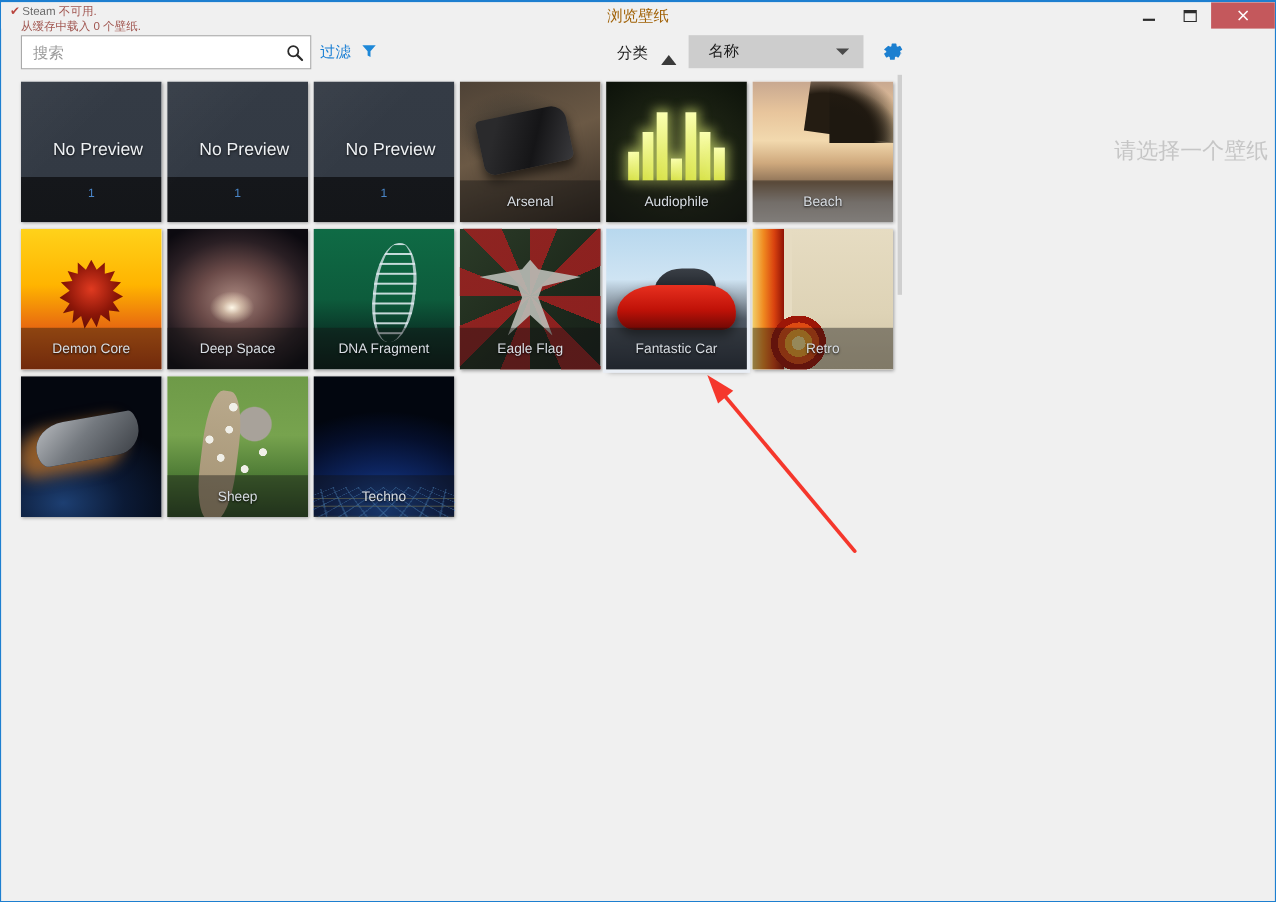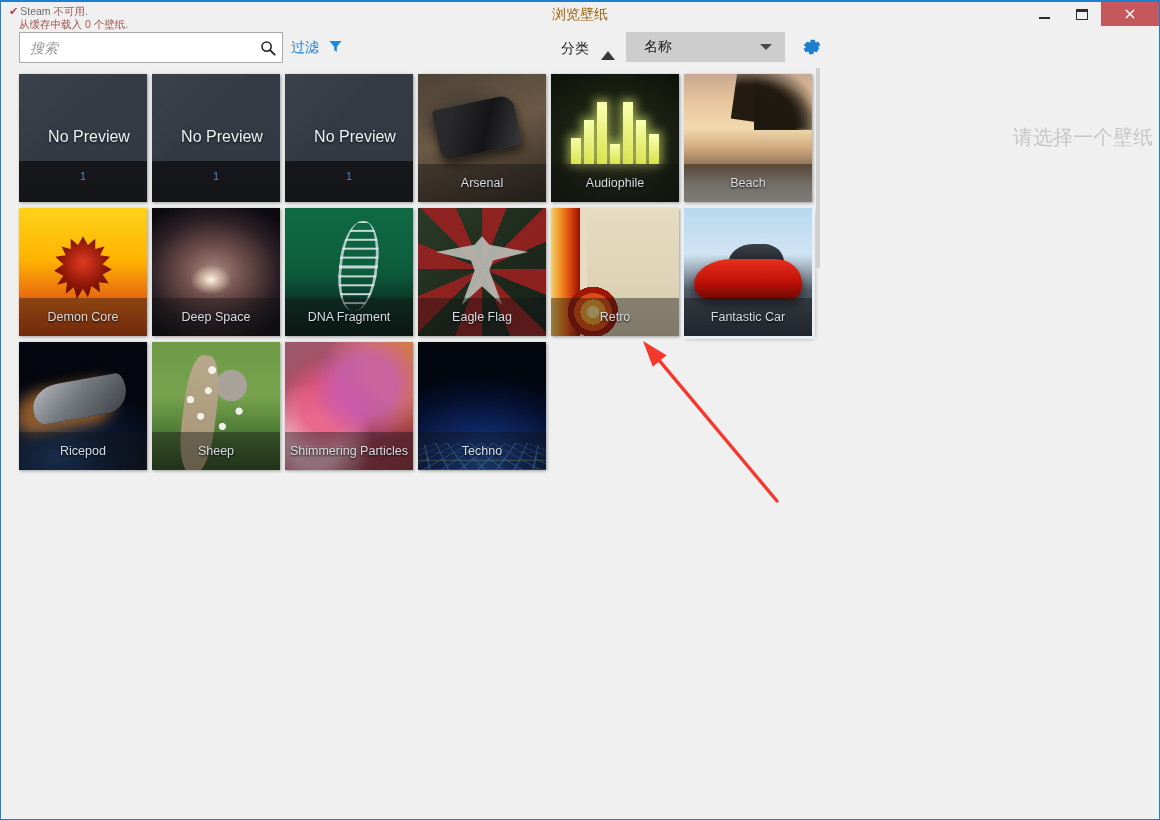--- a/index.html
+++ b/index.html
@@ -56,21 +56,21 @@
   .search-wrap {
     position: absolute; left: 18px; top: 2px;
     width: 264px; height: 31px;
     border: 1px solid #a9a9a9; background: #fff;
     display: flex; align-items: center;
   }
   .search-input {
     flex: 1; border: none; outline: none;
     font-size: 14px; color: #ef4444;
     padding: 0 4px 0 10px; height: 100%;
-    font-family: "Liberation Sans", sans-serif; background: transparent; font-style: italic;
+    font-family: "Liberation Sans", sans-serif; background: transparent;
   }
   .search-input::placeholder { color: #9a9a9a; }
   .search-icon { width: 28px; display: flex; align-items: center; justify-content: center; cursor: pointer; }
   .filter-link {
     position: absolute; left: 290px; top: 9px;
     font-size: 14px; color: #1a7fd4; cursor: pointer;
   }
   .filter-icon { position: absolute; left: 327px; top: 9px; cursor: pointer; }
 
   .sort-label {
@@ -444,41 +444,36 @@
           <div class="caption">Deep Space</div>
         </div>
         <div class="tile">
           <div class="art art-dna"></div>
           <div class="caption">DNA Fragment</div>
         </div>
         <div class="tile">
           <div class="art art-eagle"></div>
           <div class="caption">Eagle Flag</div>
         </div>
-        <div class="tile">
-          <div class="art art-retro"></div>
-          <div class="caption">Retro</div>
-        </div>
         <div class="tile selected">
           <div class="art art-car">
             <div class="roof"></div>
           </div>
           <div class="caption">Fantastic Car</div>
         </div>
         <div class="tile">
+          <div class="art art-retro"></div>
+          <div class="caption">Retro</div>
+        </div>
+        <div class="tile">
           <div class="art art-ricepod"></div>
-          <div class="caption">Ricepod</div>
         </div>
         <div class="tile">
           <div class="art art-sheep"></div>
           <div class="caption">Sheep</div>
-        </div>
-        <div class="tile">
-          <div class="art art-shimmer"></div>
-          <div class="caption">Shimmering Particles</div>
         </div>
         <div class="tile">
           <div class="art art-techno"></div>
           <div class="caption">Techno</div>
         </div>
       </div>
   </div>
   <div class="grid-scrollbar"></div>
 
   <div class="preview-pane">

